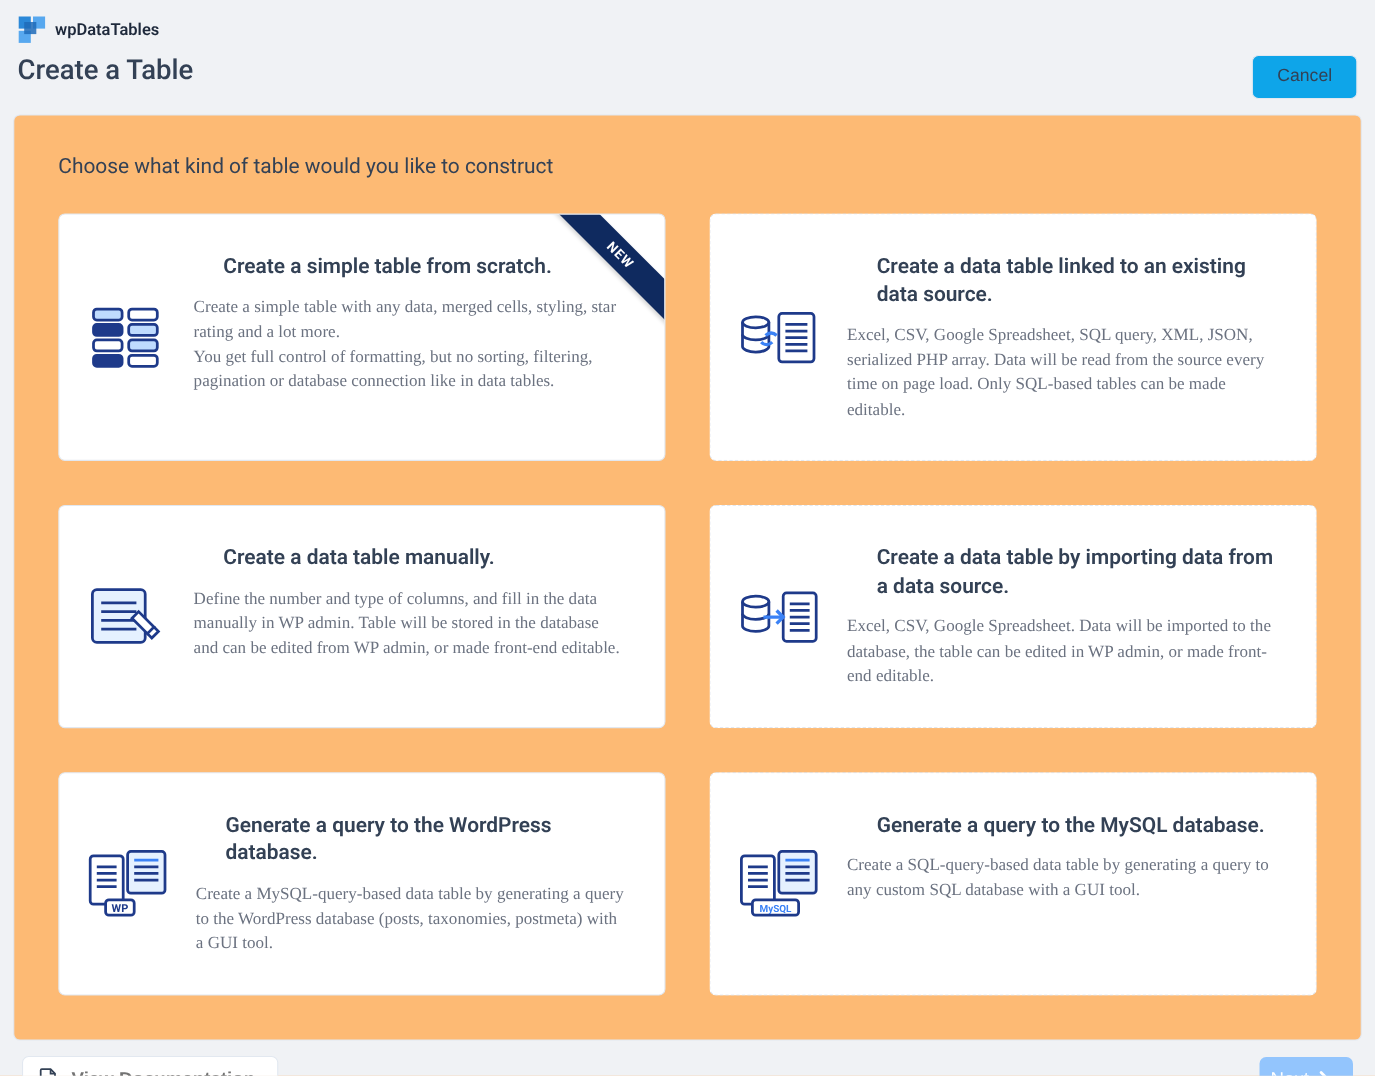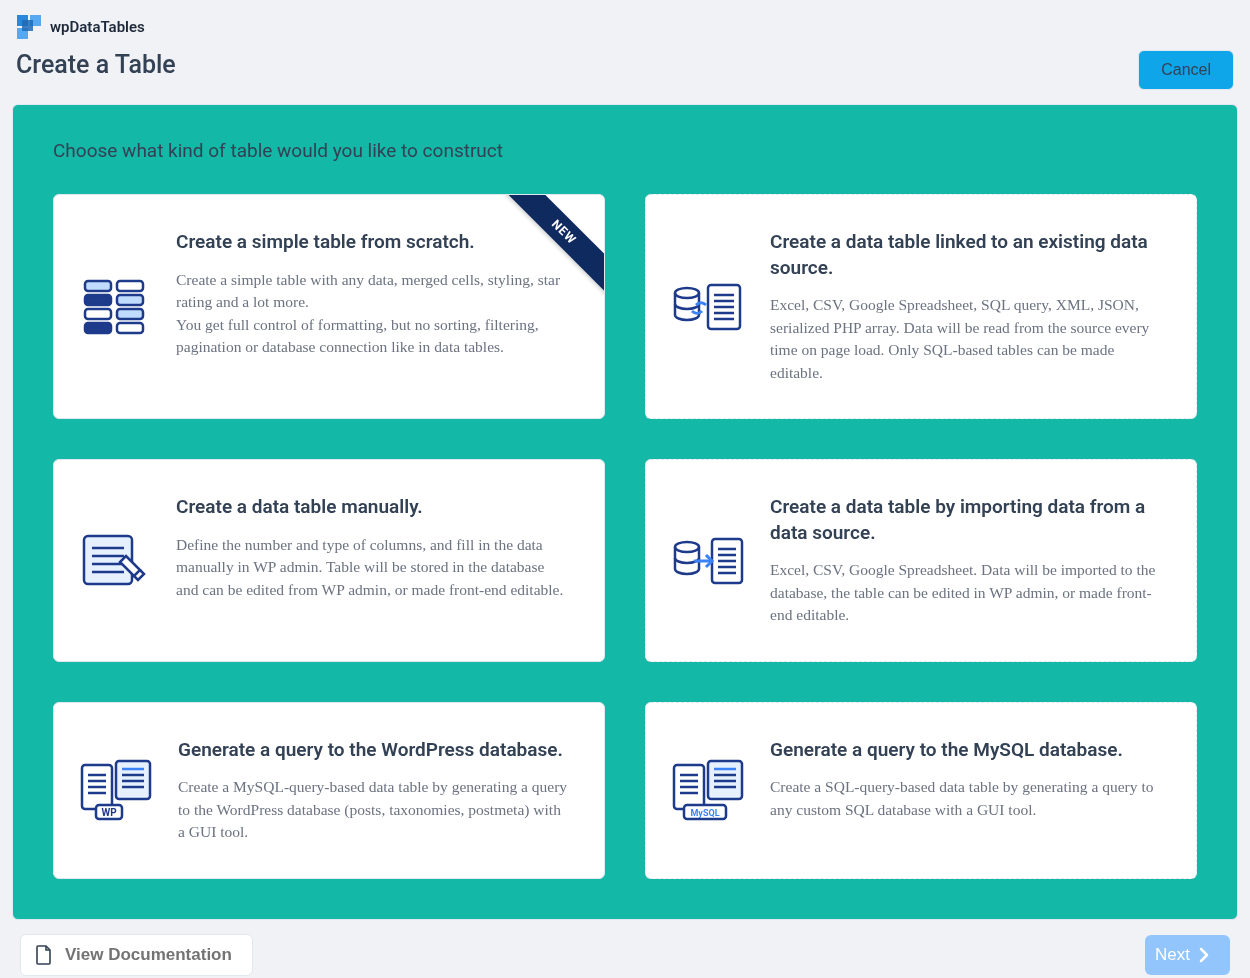--- a/index.html
+++ b/index.html
@@ -19,21 +19,21 @@
   .btn {
     background: #0ea5e9;
     border: 1px solid #e2e8f0;
     border-radius: 6px;
     padding: 10px 22px;
     font-size: 16px;
     color: #334155;
     cursor: pointer;
   }
   .panel {
-    background: #14b8a6;
+    background: #fdba74;
     border: 1px solid #e2e8f0;
     border-radius: 6px;
     padding: 34px 40px 40px;
   }
   .subheading { font-size: 19px; color: #334155; margin-bottom: 32px; }
   .cards {
     display: grid;
     grid-template-columns: 1fr 1fr;
     gap: 40px;
   }
@@ -44,21 +44,21 @@
     display: flex;
     gap: 26px;
     position: relative;
     overflow: hidden;
     cursor: pointer;
     background: #fff;
   }
   .card.dashed { border-style: dashed; }
   .card-icon { flex: 0 0 70px; display: flex; align-items: center; justify-content: center; }
   .card-body { flex: 1; }
-  .card-title { font-size: 19px; font-weight: 600; color: #334155; margin-bottom: 14px; line-height: 1.35; }
+  .card-title { font-size: 19px; font-weight: 600; color: #334155; margin-bottom: 14px; line-height: 1.35; margin-left: 27px; }
   .card-desc { font-size: 15.5px; color: #6b7280; line-height: 1.45; white-space: pre-line; font-family: Liberation Serif, serif; }
   .ribbon {
     position: absolute;
     top: 0; right: 0;
     width: 110px; height: 110px;
     overflow: hidden;
   }
   .ribbon-band {
     position: absolute;
     width: 160px;

